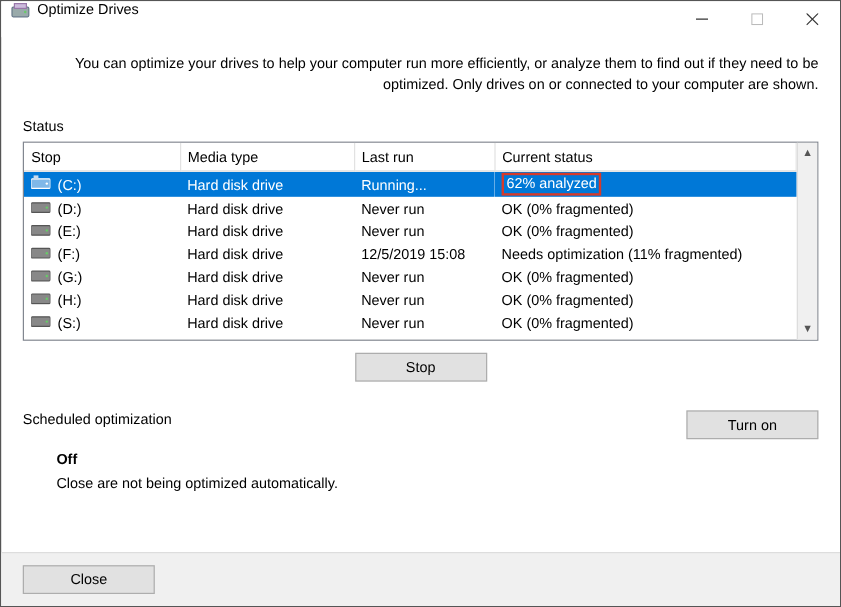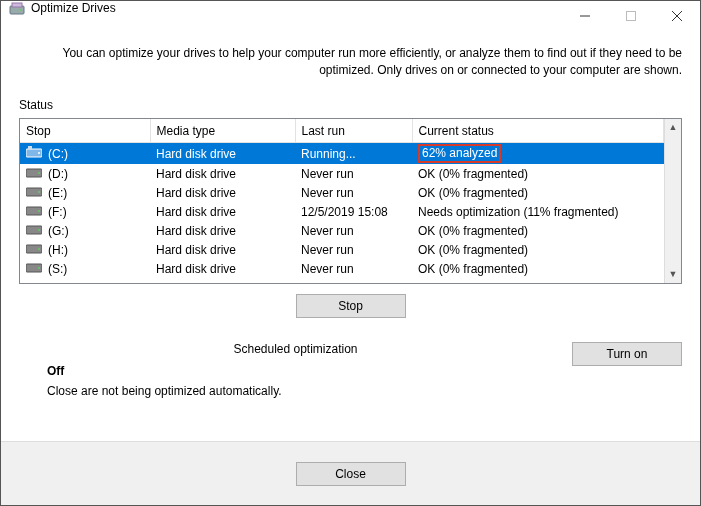--- a/index.html
+++ b/index.html
@@ -88,31 +88,31 @@
     min-width: 110px;
     height: 24px;
     border: 1px solid #adadad;
     background: #e1e1e1;
     font: inherit;
     padding: 0 14px;
     cursor: pointer;
   }
   .sched { margin-top: 24px; display: flex; align-items: flex-start; }
   .sched-left { flex: 1; }
-  .sched-title { margin-bottom: 8px; text-align: center; }
+  .sched-title { margin-bottom: 20px; }
   .sched-off { font-weight: 700; margin: 0 0 6px 28px; }
   .sched-desc { margin: 0 0 0 28px; }
   .footer {
     position: absolute;
     left: 0; right: 0; bottom: 0;
     border-top: 1px solid #ddd;
     background: #f0f0f0;
-    height: 64px;
-    display: flex; align-items: center; justify-content: center;
-    padding: 0 6px;
+    height: 45px;
+    display: flex; align-items: center; justify-content: flex-start;
+    padding: 0 18px;
   }
   col.c1 { width: 130px; }
   col.c2 { width: 145px; }
   col.c3 { width: 117px; }
   col.c4 { width: auto; }
 </style>
 </head>
 <body>
 
 <div class="titlebar">

